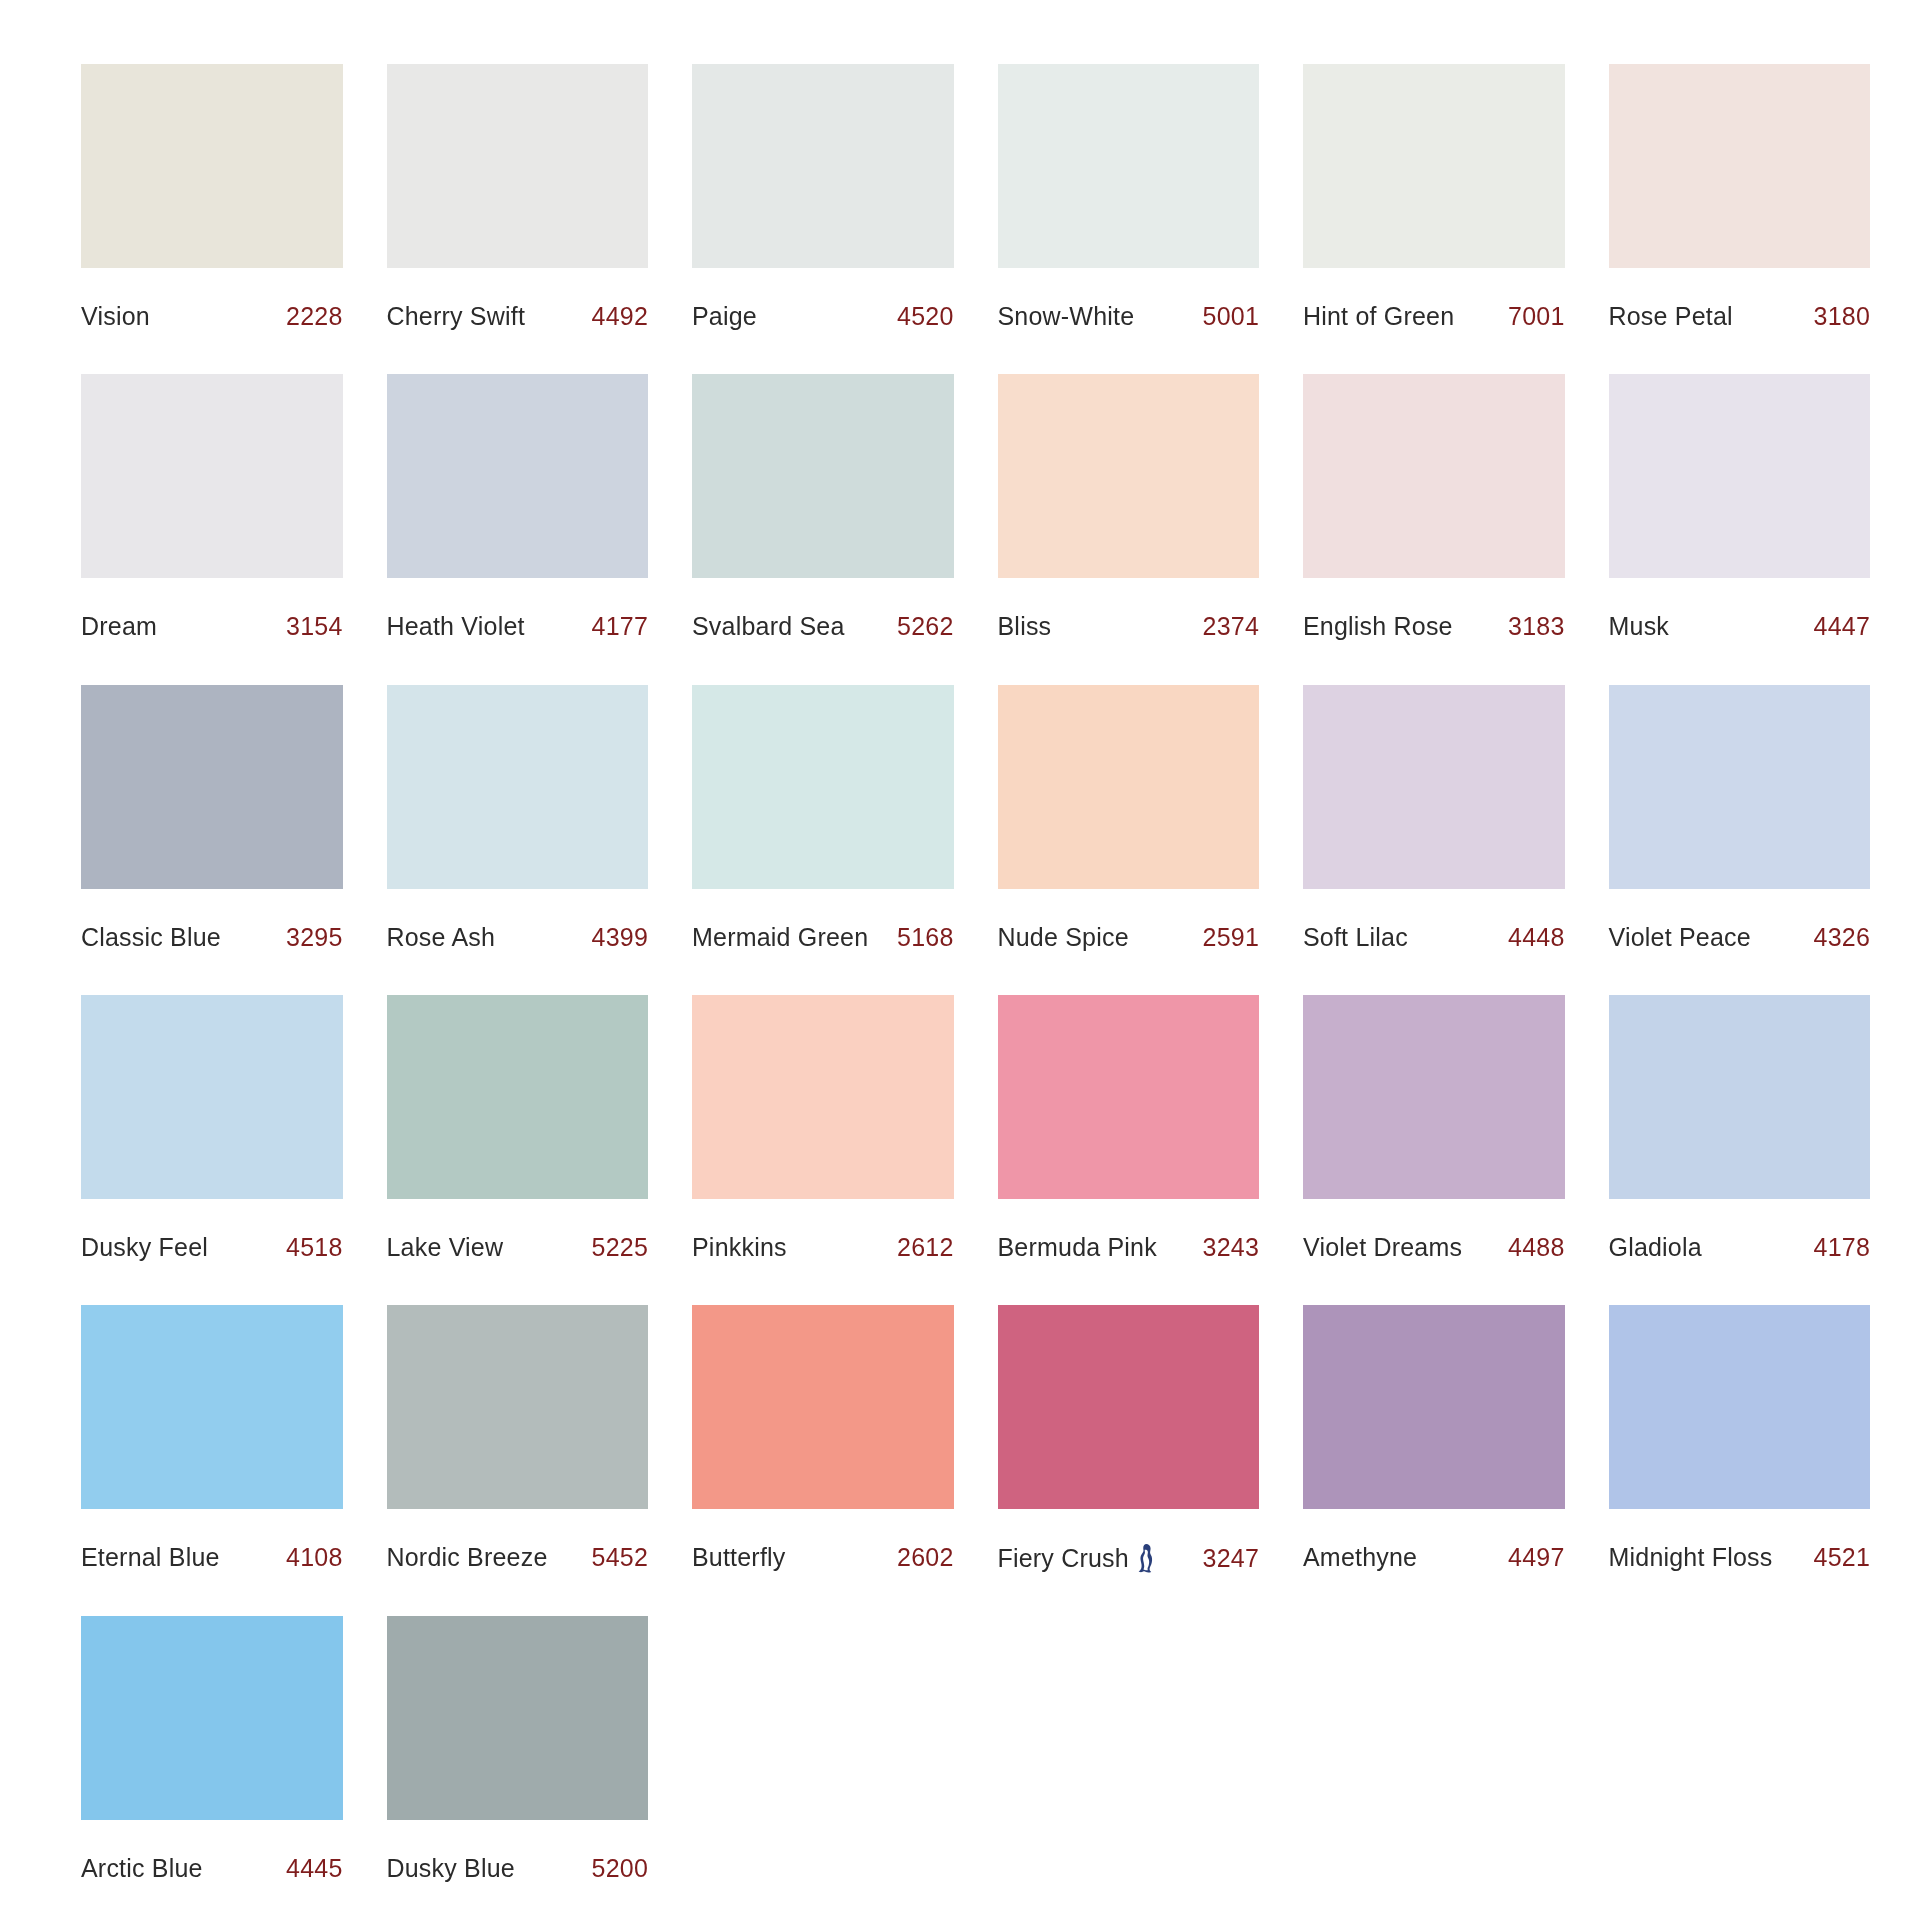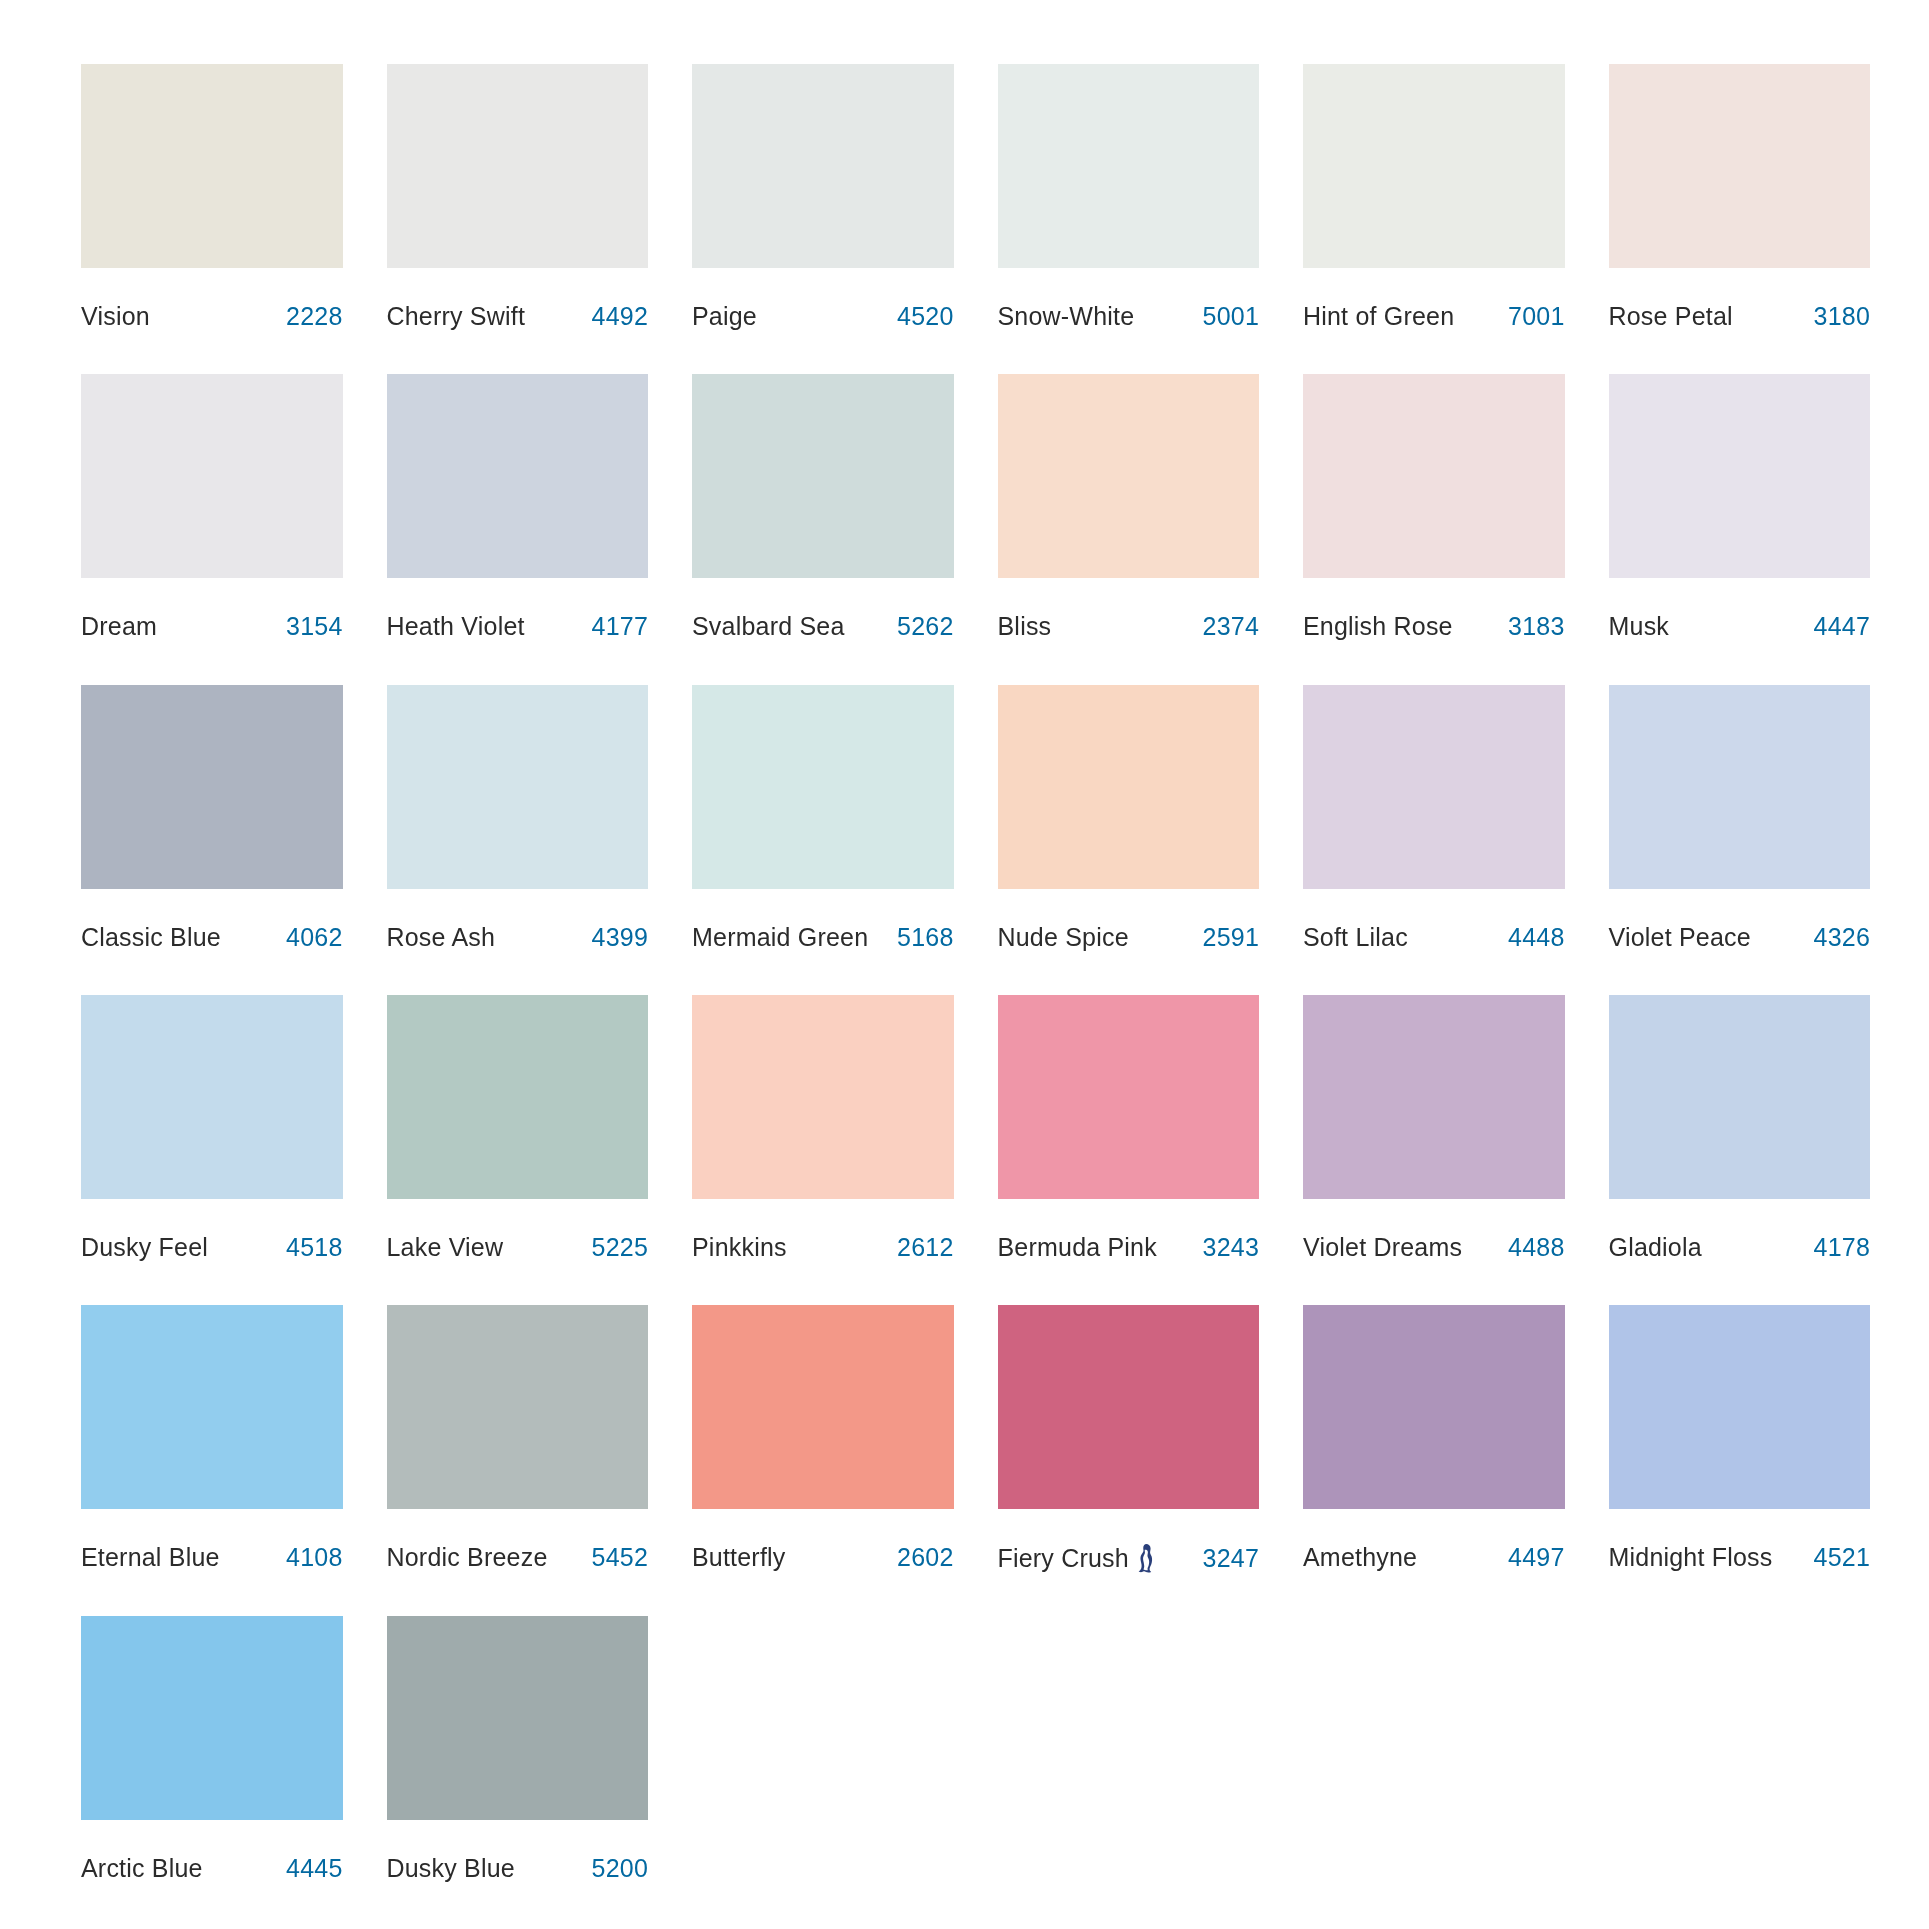--- a/index.html
+++ b/index.html
@@ -54,21 +54,21 @@
     align-items: center;
     gap: 8.2px;
     min-width: 0;
   }
   .swatch-name {
     font-size: 25px;
     color: #2b2b2b;
   }
   .swatch-code {
     font-size: 25px;
-    color: #0369a1;
+    color: #7f1d1d;
     padding-left: 6.6px;
   }
   .penguin-icon {
     display: inline-block;
     width: 18px;
     height: 31px;
     line-height: 0;
     flex: none;
   }
   .penguin-icon svg {
@@ -187,21 +187,21 @@
           </div>
           <span class="swatch-code">4447</span>
         </div>
       </div>
       <div class="swatch-cell">
         <div class="swatch-chip" style="background-color: rgb(173, 180, 193);"></div>
         <div class="swatch-caption">
           <div class="swatch-name-wrap">
             <span class="swatch-name">Classic Blue</span>
           </div>
-          <span class="swatch-code">4062</span>
+          <span class="swatch-code">3295</span>
         </div>
       </div>
       <div class="swatch-cell">
         <div class="swatch-chip" style="background-color: rgb(212, 228, 234);"></div>
         <div class="swatch-caption">
           <div class="swatch-name-wrap">
             <span class="swatch-name">Rose Ash</span>
           </div>
           <span class="swatch-code">4399</span>
         </div>

